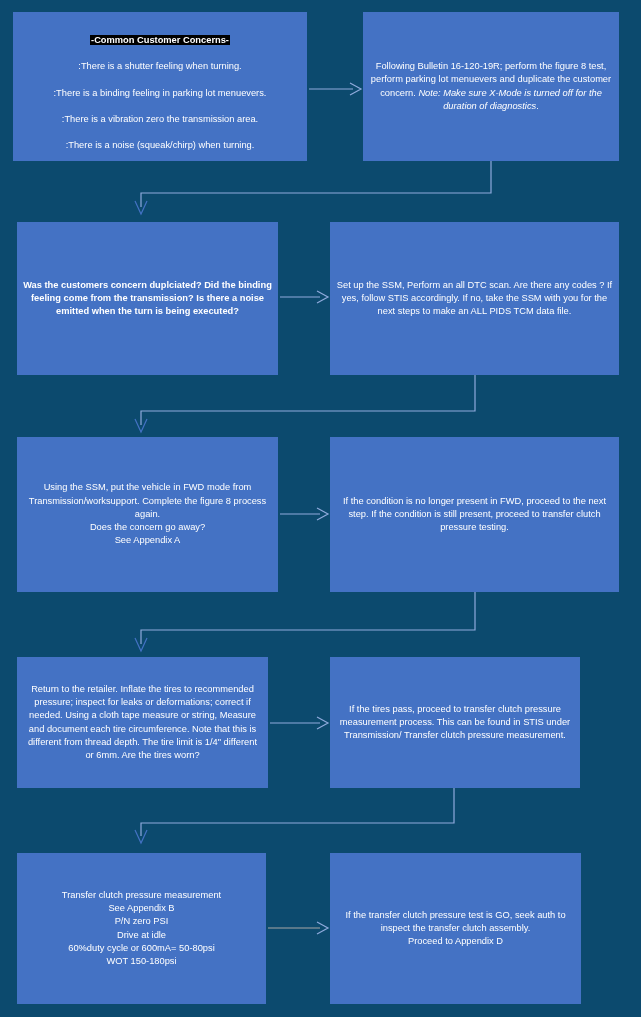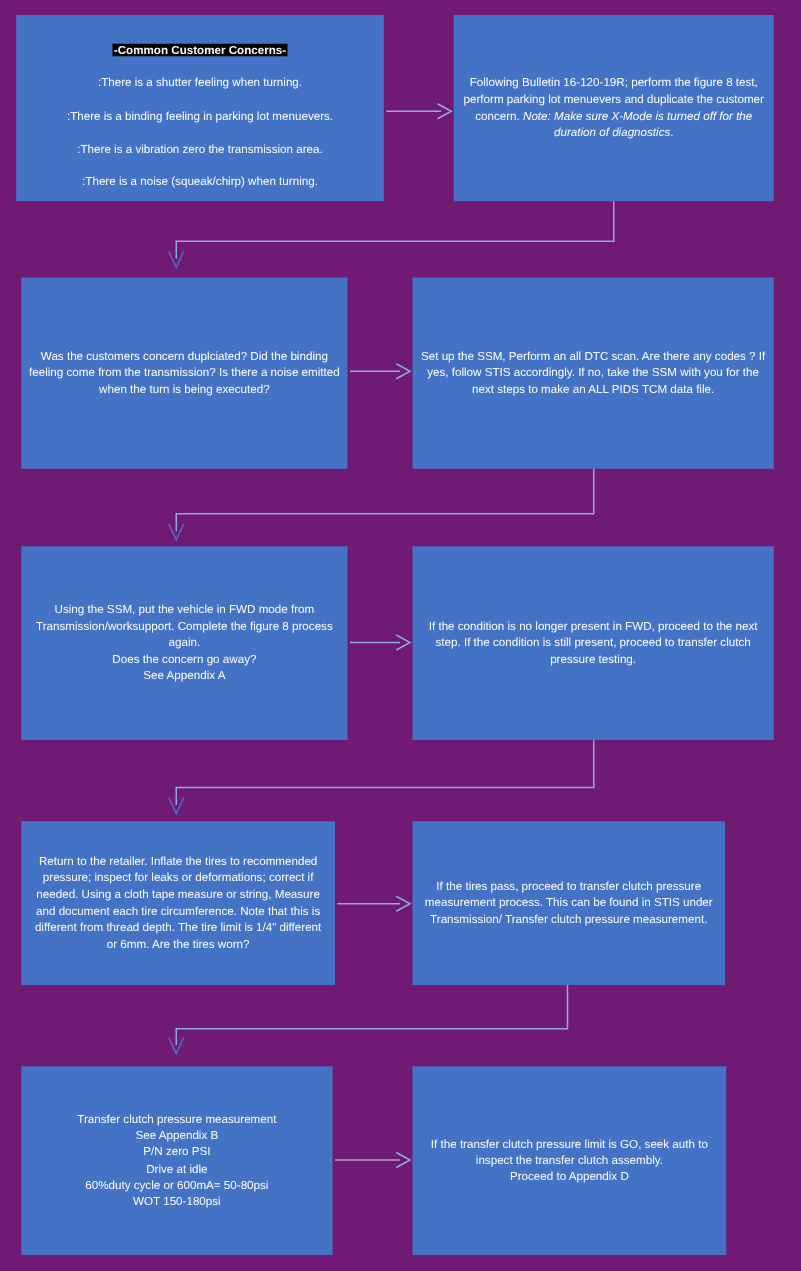--- a/index.html
+++ b/index.html
@@ -8,21 +8,21 @@
     padding: 0;
     background: #ffffff;
   }
   body {
     font-family: "Liberation Sans", sans-serif;
   }
   #canvas {
     position: relative;
     width: 641px;
     height: 1017px;
-    background: #701a75;
+    background: #0c4a6e;
     overflow: hidden;
   }
   .flow-box {
     position: absolute;
     background: #4472C4;
     box-sizing: border-box;
     display: flex;
     align-items: center;
     justify-content: center;
     padding: 4px 6px;
@@ -76,21 +76,21 @@
     <line x1="0" y1="7" x2="44" y2="7" stroke="#8FAADC" stroke-width="1.2"></line>
     <polyline points="41,1 52,7 41,13" fill="none" stroke="#8FAADC" stroke-width="1.2"></polyline>
   </svg>
 
   <svg class="connector" style="left:134px; top:161px;" width="370" height="58" viewBox="0 0 370 58">
     <polyline points="357,0 357,32 7,32 7,46" fill="none" stroke="#8FAADC" stroke-width="1.2"></polyline>
     <polyline points="1,40 7,53 13,40" fill="none" stroke="#4472C4" stroke-width="1.2"></polyline>
   </svg>
 
   <div class="flow-box" style="left:17px; top:222px; width:261px; height:153px;">
-    <div class="box-text" style="white-space:normal;">Was the customers concern duplciated? Did the binding feeling come from the transmission? Is there a noise emitted when the turn is being executed?</div>
+    <div class="box-text" style="white-space:normal;font-weight:bold;">Was the customers concern duplciated? Did the binding feeling come from the transmission? Is there a noise emitted when the turn is being executed?</div>
   </div>
 
   <div class="flow-box" style="left:330px; top:222px; width:289px; height:153px;">
     <div class="box-text" style="white-space:normal;">Set up the SSM, Perform an all DTC scan. Are there any codes ? If yes, follow STIS accordingly. If no, take the SSM with you for the next steps to make an ALL PIDS TCM data file.</div>
   </div>
 
   <svg class="h-arrow" style="left:280px; top:290px;" width="50" height="14" viewBox="0 0 50 14">
     <line x1="0" y1="7" x2="40" y2="7" stroke="#8FAADC" stroke-width="1.2"></line>
     <polyline points="37,1 48,7 37,13" fill="none" stroke="#8FAADC" stroke-width="1.2"></polyline>
   </svg>
@@ -141,21 +141,21 @@
   <div class="flow-box" style="left:17px; top:853px; width:249px; height:151px;">
     <div class="box-text">Transfer clutch pressure measurement
 See Appendix B
 P/N zero PSI
 Drive at idle
 60%duty cycle or 600mA= 50-80psi
 WOT 150-180psi</div>
   </div>
 
   <div class="flow-box" style="left:330px; top:853px; width:251px; height:151px;">
-    <div class="box-text">If the transfer clutch pressure limit is GO, seek auth to inspect the transfer clutch assembly.
+    <div class="box-text">If the transfer clutch pressure test is GO, seek auth to inspect the transfer clutch assembly.
 Proceed to Appendix D</div>
   </div>
 
   <svg class="h-arrow" style="left:268px; top:921px;" width="62" height="14" viewBox="0 0 62 14">
     <line x1="0" y1="7" x2="52" y2="7" stroke="#A6A6A6" stroke-width="1.2"></line>
     <polyline points="49,1 60,7 49,13" fill="none" stroke="#8FAADC" stroke-width="1.2"></polyline>
   </svg>
 
 </div>
 

